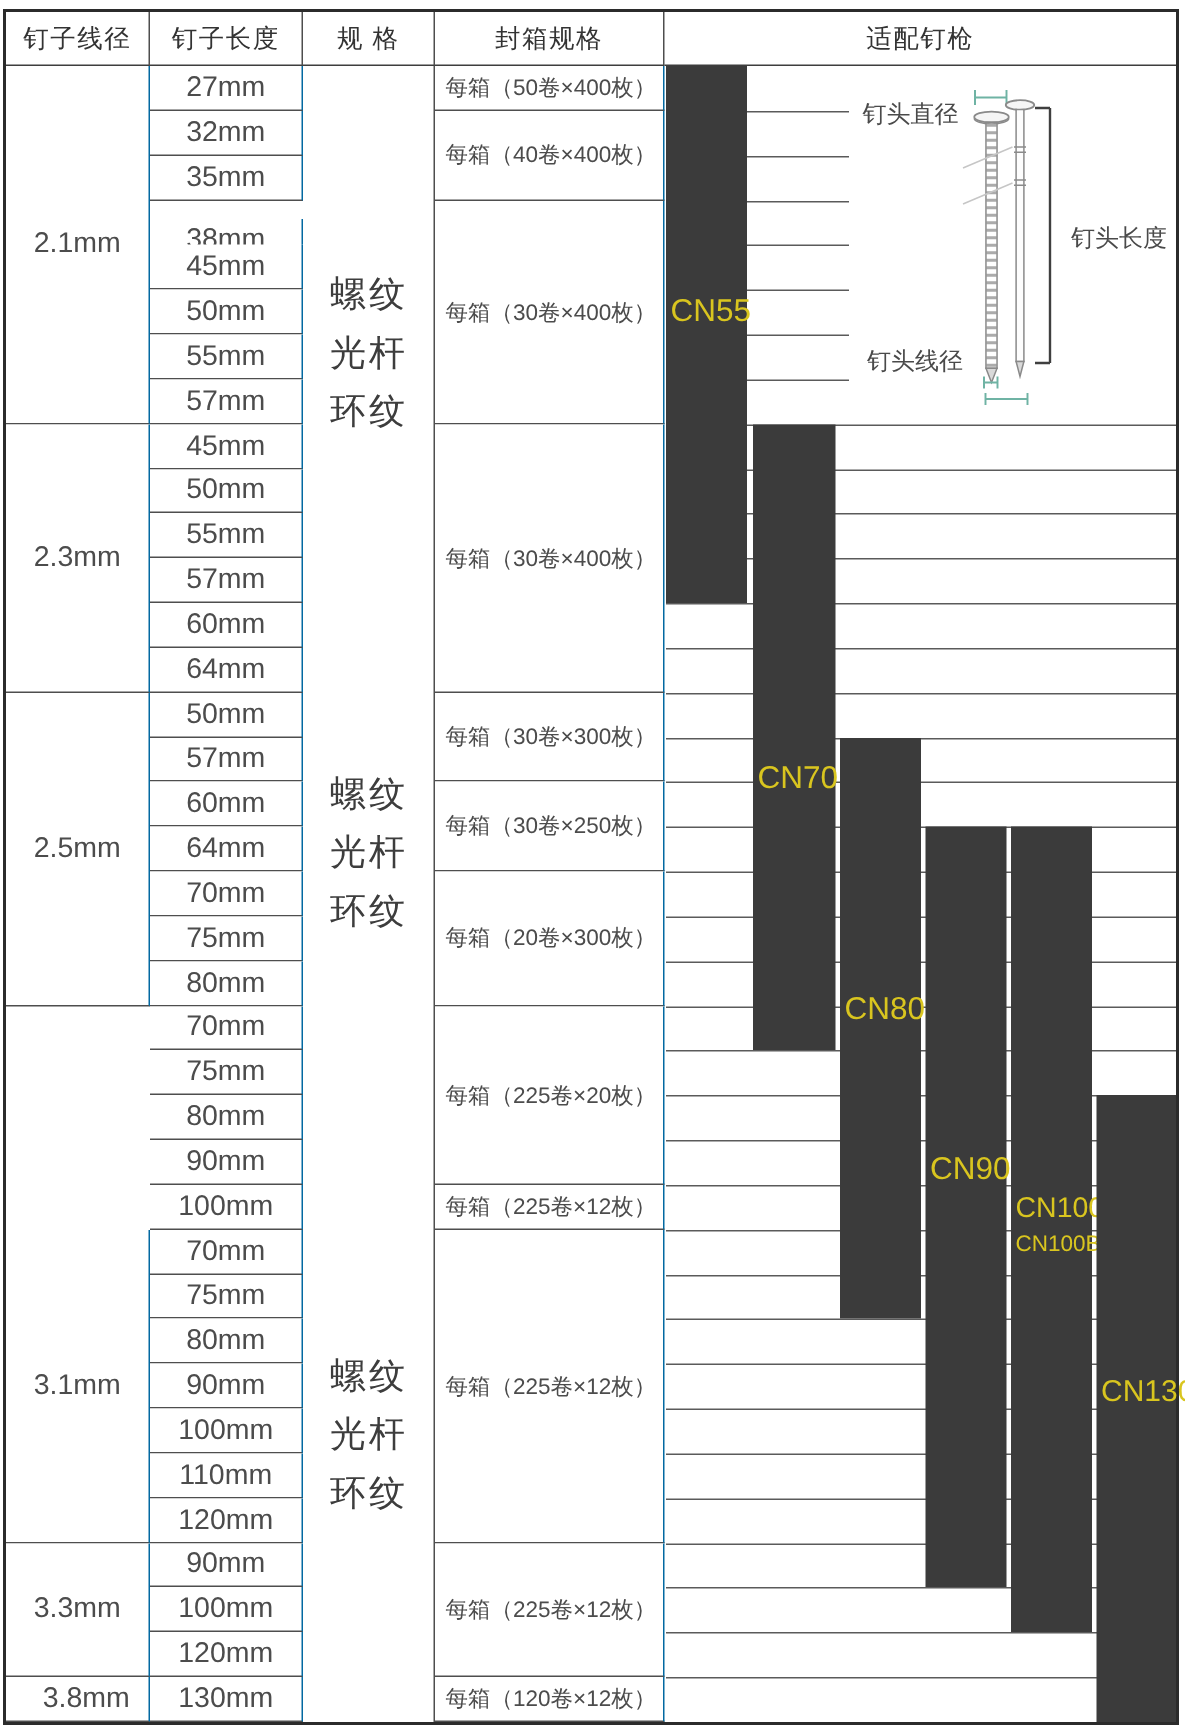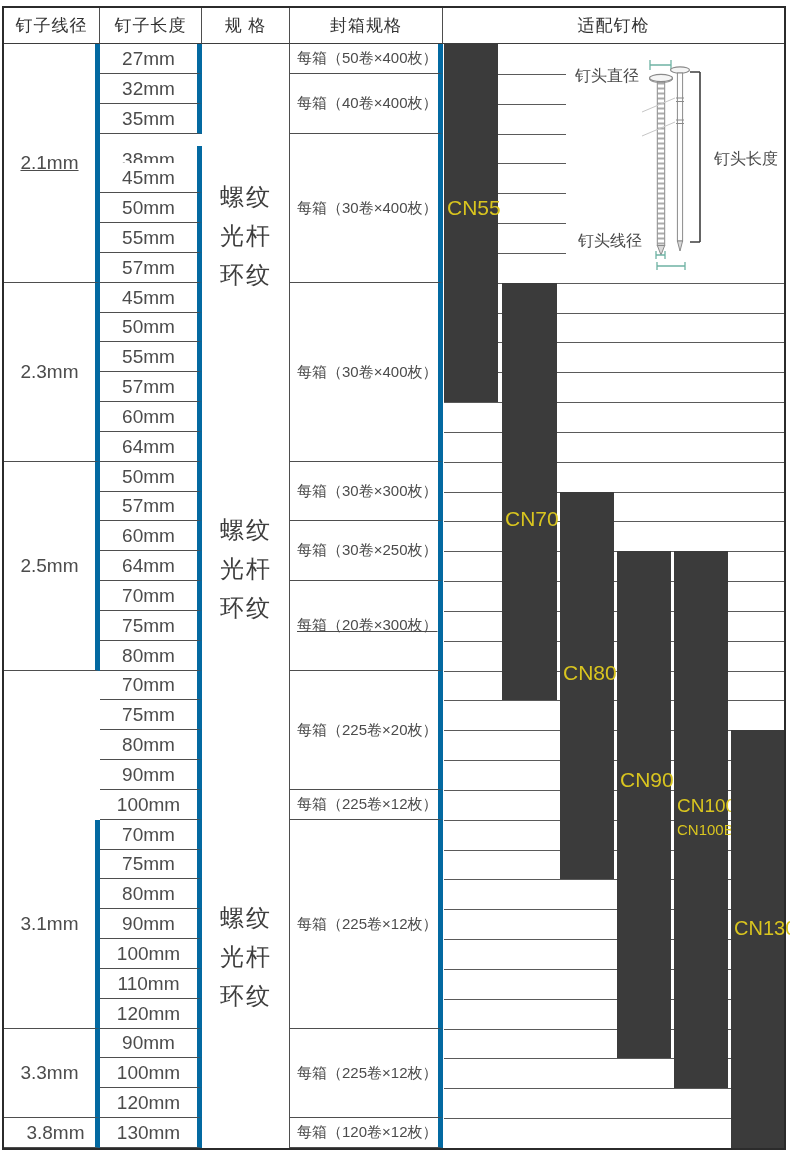--- a/index.html
+++ b/index.html
@@ -5,21 +5,21 @@
   html,body{margin:0;padding:0;background:#fff;}
   body{width:790px;height:1155px;position:relative;overflow:hidden;
        font-family:"Liberation Sans","DejaVu Sans",sans-serif;}
   #tbl{position:absolute;left:2px;top:6px;width:784px;height:1144px;
        box-sizing:border-box;border:2px solid #2b2b2b;background:#fff;}
   .cell{position:absolute;box-sizing:border-box;display:flex;align-items:center;
         justify-content:center;color:#4c4c4c;background:#fff;}
   .hdr{border-right:1px solid #4e4e4e;border-bottom:1px solid #3d3d3d;
        font-size:17px;color:#333;letter-spacing:1px;}
   .hdr.last{border-right:none;}
-  .bordered{border-right:5px solid #0369a1;border-bottom:1px solid #4e4e4e;}
+  .bordered{border-right:1px solid #0369a1;border-bottom:1px solid #4e4e4e;}
   .len,.diam{font-size:19px;}
   .box{font-size:15px;justify-content:flex-start;padding-left:7px;letter-spacing:0;}
   .speccol{border-right:1px solid #4e4e4e;}
   .specblk{position:absolute;width:100%;text-align:center;font-size:24px;
            line-height:39px;color:#3d3d3d;letter-spacing:2px;white-space:pre-line;}
   .rowline{position:absolute;height:1px;background:#5a5a5a;}
   .bar{position:absolute;background:#3b3b3b;}
   .barlabel{position:absolute;color:#d9c51f;white-space:nowrap;line-height:1;}
   .illus{position:absolute;left:552px;top:40px;width:228px;height:235px;}
   svg text{font-family:"Liberation Sans","DejaVu Sans",sans-serif;}
@@ -64,21 +64,21 @@
       <path d="M144 24 h-10 M144 194 h-10 M144 24 v170" stroke="#3f3f3f" stroke-width="1.6" fill="none"></path>
 
       <path d="M100 203 v8 M109 203 v8 M100 207 h9" stroke="#6fb3a4" stroke-width="1.3" fill="none"></path>
       <path d="M101 214 v8 M129 214 v8 M101 218 h28" stroke="#6fb3a4" stroke-width="1.3" fill="none"></path>
 
       <text x="19" y="33" font-size="16" fill="#4a4a4a">钉头直径</text>
       <text x="158" y="116" font-size="16" fill="#4a4a4a">钉头长度</text>
       <text x="22" y="198" font-size="16" fill="#4a4a4a">钉头线径</text>
     </svg>
   </div>
-<div class="cell bordered diam" style="left: 0px; top: 36px; width: 96px; height: 239px; text-decoration: underline;">2.1mm</div>
+<div class="cell bordered diam" style="left: 0px; top: 36px; width: 96px; height: 239px;">2.1mm</div>
     <div class="cell bordered len" style="left: 96px; top: 36px; width: 102px; height: 30px;">27mm</div>
     <div class="cell bordered len" style="left: 96px; top: 66px; width: 102px; height: 30px;">32mm</div>
     <div class="cell bordered len" style="left: 96px; top: 96px; width: 102px; height: 30px;">35mm</div>
     <div class="cell bordered len" style="left: 96px; top: 126px; width: 102px; height: 29px; margin-top: 12px;">38mm</div>
     <div class="cell bordered len" style="left: 96px; top: 155px; width: 102px; height: 30px;">45mm</div>
     <div class="cell bordered len" style="left: 96px; top: 185px; width: 102px; height: 30px;">50mm</div>
     <div class="cell bordered len" style="left: 96px; top: 215px; width: 102px; height: 30px;">55mm</div>
     <div class="cell bordered len" style="left: 96px; top: 245px; width: 102px; height: 30px;">57mm</div>
     <div class="cell bordered diam" style="left: 0px; top: 275px; width: 96px; height: 179px;">2.3mm</div>
     <div class="cell bordered len" style="left: 96px; top: 275px; width: 102px; height: 30px;">45mm</div>
@@ -123,21 +123,21 @@
 环纹</div>
     <div class="specblk" style="left: 198px; top: 890px; width: 88px;">螺纹
 光杆
 环纹</div>
     <div class="cell bordered box" style="left: 286px; top: 36px; width: 153px; height: 30px;">每箱（50卷×400枚）</div>
     <div class="cell bordered box" style="left: 286px; top: 66px; width: 153px; height: 60px;">每箱（40卷×400枚）</div>
     <div class="cell bordered box" style="left: 286px; top: 126px; width: 153px; height: 149px;">每箱（30卷×400枚）</div>
     <div class="cell bordered box" style="left: 286px; top: 275px; width: 153px; height: 179px;">每箱（30卷×400枚）</div>
     <div class="cell bordered box" style="left: 286px; top: 454px; width: 153px; height: 59px;">每箱（30卷×300枚）</div>
     <div class="cell bordered box" style="left: 286px; top: 513px; width: 153px; height: 60px;">每箱（30卷×250枚）</div>
-    <div class="cell bordered box" style="left: 286px; top: 573px; width: 153px; height: 90px; text-decoration: underline;">每箱（20卷×300枚）</div>
+    <div class="cell bordered box" style="left: 286px; top: 573px; width: 153px; height: 90px;">每箱（20卷×300枚）</div>
     <div class="cell bordered box" style="left: 286px; top: 663px; width: 153px; height: 119px;">每箱（225卷×20枚）</div>
     <div class="cell bordered box" style="left: 286px; top: 782px; width: 153px; height: 30px;">每箱（225卷×12枚）</div>
     <div class="cell bordered box" style="left: 286px; top: 812px; width: 153px; height: 209px;">每箱（225卷×12枚）</div>
     <div class="cell bordered box" style="left: 286px; top: 1021px; width: 153px; height: 89px;">每箱（225卷×12枚）</div>
     <div class="cell bordered box" style="left: 286px; top: 1110px; width: 153px; height: 30px;">每箱（120卷×12枚）</div>
     <div class="rowline" style="left: 494px; top: 66px; width: 68px;"></div>
     <div class="rowline" style="left: 494px; top: 96px; width: 68px;"></div>
     <div class="rowline" style="left: 494px; top: 126px; width: 68px;"></div>
     <div class="rowline" style="left: 494px; top: 155px; width: 68px;"></div>
     <div class="rowline" style="left: 494px; top: 185px; width: 68px;"></div>

